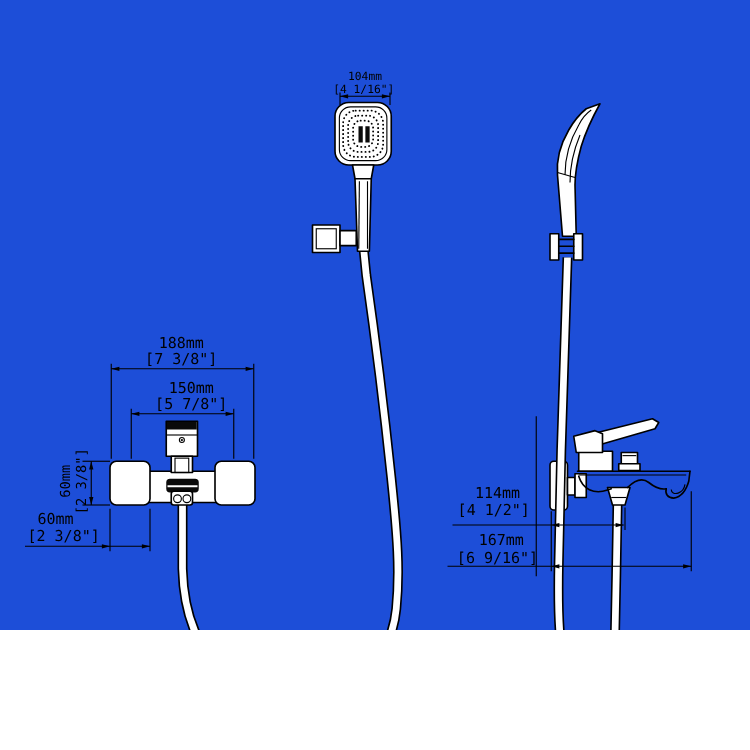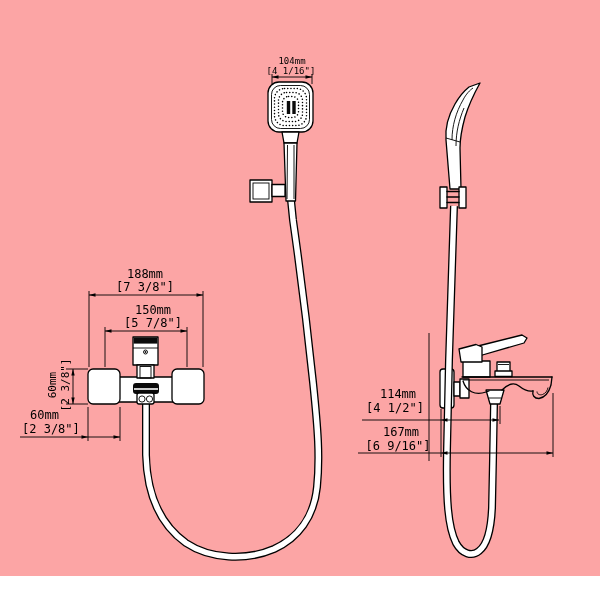--- a/index.html
+++ b/index.html
@@ -1,16 +1,16 @@
 <!DOCTYPE html>
 <html><head>
 <meta charset="utf-8">
 <style>
   html,body{margin:0;padding:0;background:#ffffff;}
-  .canvas{position:relative;width:600px;height:576px;background:#fca5a5;overflow:hidden;}
+  .canvas{position:relative;width:600px;height:504px;background:#1d4ed8;overflow:hidden;}
   svg{display:block;}
   text{font-family:"DejaVu Sans Mono", monospace;fill:#000;}
   .t12{font-size:12px;}
   .t11{font-size:11px;}
   .t9{font-size:9px;}
   .ln{stroke:#000;stroke-width:1.3;fill:none;stroke-linecap:round;stroke-linejoin:round;}
   .lnf{stroke:#000;stroke-width:1.3;fill:#ffffff;stroke-linejoin:round;}
   .thin{stroke:#000;stroke-width:0.9;fill:none;}
   .dim{stroke:#000;stroke-width:0.9;fill:none;}
   .arr{fill:#000;stroke:none;}

